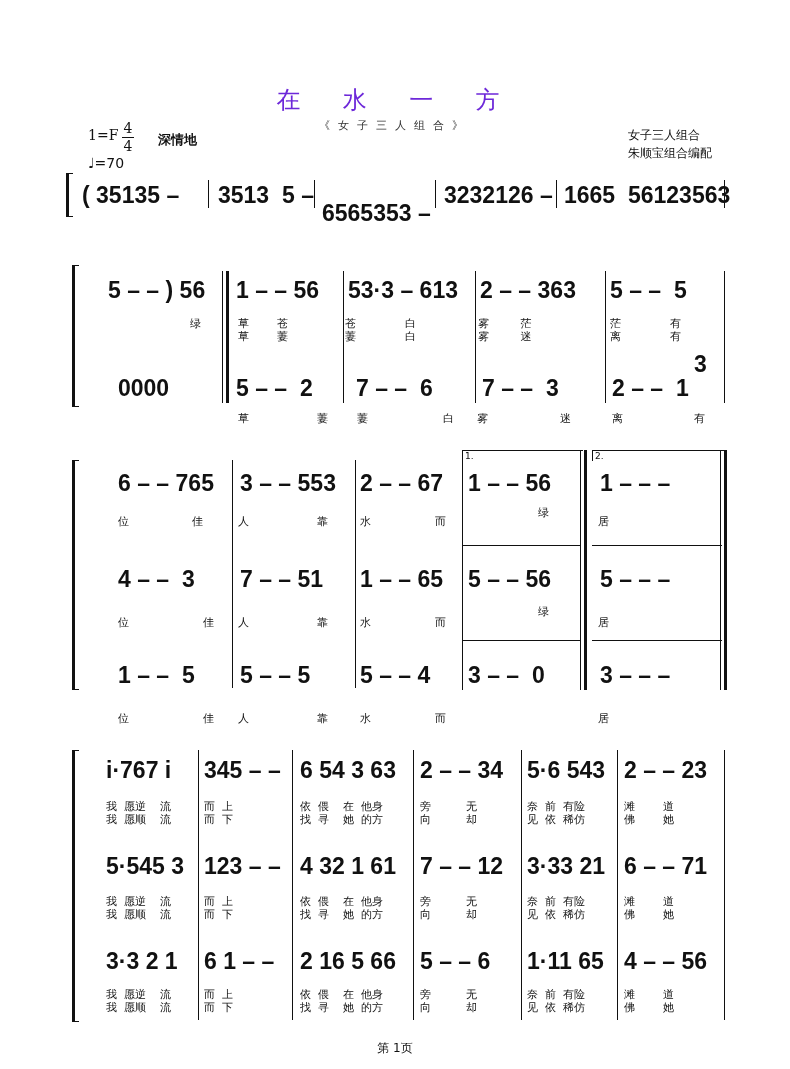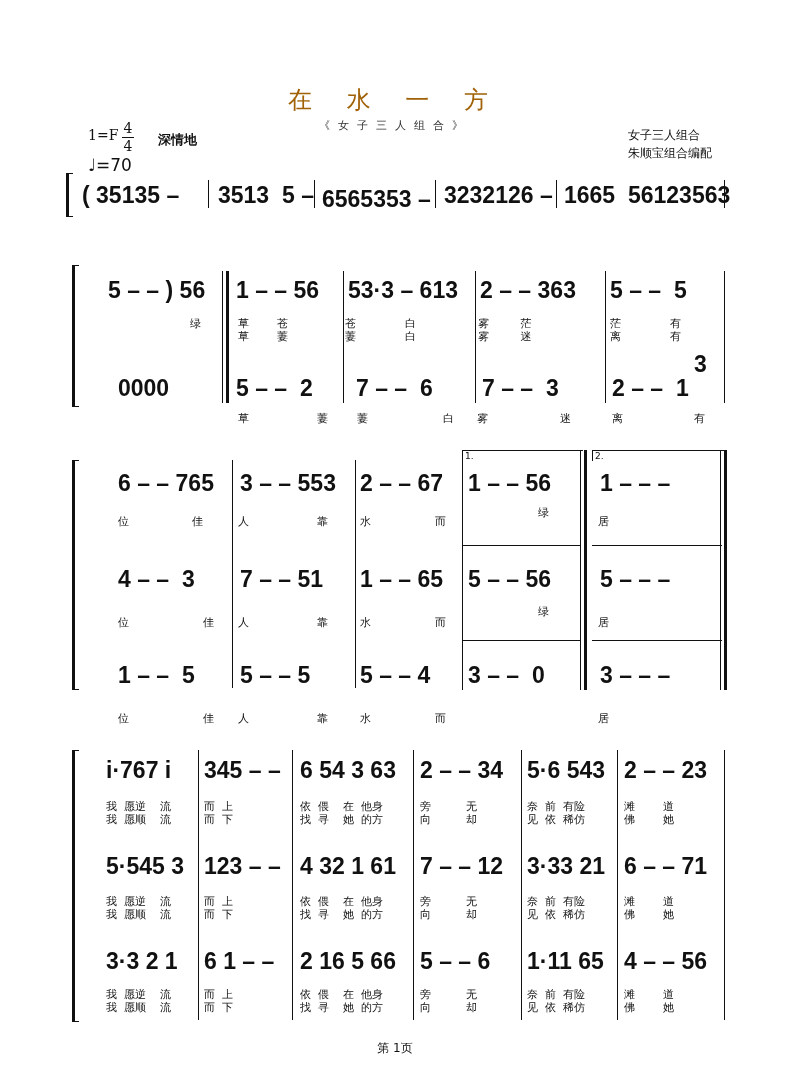--- a/index.html
+++ b/index.html
@@ -1,24 +1,24 @@
 <!DOCTYPE html>
 <html><head>
 <meta charset="utf-8">
 <style>
   html,body{margin:0;padding:0;background:#fff;}
   body{width:790px;height:1069px;position:relative;overflow:hidden;font-family:"DejaVu Sans",sans-serif;color:#111;}
   .abs{position:absolute;}
-  .title{left:0;width:790px;top:84px;text-align:center;font-family:Liberation Sans, sans-serif;font-size:24px;letter-spacing:14px;color:#a16207;}
+  .title{left:0;width:790px;top:84px;text-align:center;font-family:Liberation Mono, monospace;font-size:24px;letter-spacing:14px;color:#6d28d9;}
   .subtitle{left:0;width:790px;top:118px;text-align:center;font-size:11px;letter-spacing:8px;color:#333;}
   .key{left:88px;top:127px;font-family:"DejaVu Serif",serif;font-size:14px;}
   .timesig{left:120px;top:120px;width:16px;text-align:center;font-family:"DejaVu Serif",serif;font-size:14px;line-height:17px;}
   .timesig .line{display:block;border-top:1px solid #111;margin:0 2px;}
   .mood{left:158px;top:131px;font-size:13px;font-weight:bold;}
-  .tempo{left:88px;top:155px;font-size:17px;}
+  .tempo{left:88px;top:155px;font-size:14px;}
   .credit{left:628px;font-size:12px;}
   .brace{border-left:3px solid #111;border-top:1px solid #111;border-bottom:1px solid #111;width:4px;}
   .barline{border-left:1px solid #111;}
   .dbar{border-left:1px solid #111;border-right:3px solid #111;width:3px;}
   .note{font-family:"Liberation Sans",sans-serif;font-weight:bold;font-size:23px;white-space:pre;}
   .lyric{font-size:11px;white-space:pre;line-height:14px;}
   .ending{border-top:1px solid #111;border-left:1px solid #111;font-size:9px;padding-left:2px;height:10px;}
   .pagenum{left:0;width:790px;top:1040px;text-align:center;font-size:12px;}
 </style>
 </head>
@@ -36,21 +36,21 @@
 <div class="abs tempo">♩=70</div>
 <div class="abs credit" style="top:127px">女子三人组合</div>
 <div class="abs credit" style="top:145px">朱顺宝组合编配</div>
 
 <div class="abs brace" style="left:66px;top:173px;height:42px"></div>
 <div class="abs" style="left:78px;top:180px;width:650px;height:30px">
   <span class="abs note" style="left:4px;top:2px">( 35135 –</span>
   <div class="abs barline" style="left:130px;top:0;height:28px"></div>
   <span class="abs note" style="left:140px;top:2px">3513  5 –</span>
   <div class="abs barline" style="left:236px;top:0;height:28px"></div>
-  <span class="abs note" style="left:244px;top:6px">6565353 –</span>
+  <span class="abs note" style="left:244px;top:20px">6565353 –</span>
   <div class="abs barline" style="left:357px;top:0;height:28px"></div>
   <span class="abs note" style="left:366px;top:2px">3232126 –</span>
   <div class="abs barline" style="left:478px;top:0;height:28px"></div>
   <span class="abs note" style="left:486px;top:2px">1665  56123563</span>
   <div class="abs barline" style="left:646px;top:0;height:28px"></div>
 </div>
 
 <div class="abs brace" style="left:72px;top:265px;height:140px"></div>
 <div class="abs" style="left:0;top:265px;width:790px;height:150px">
   <span class="abs note" style="left:108px;top:12px">5 – – ) 56</span>

